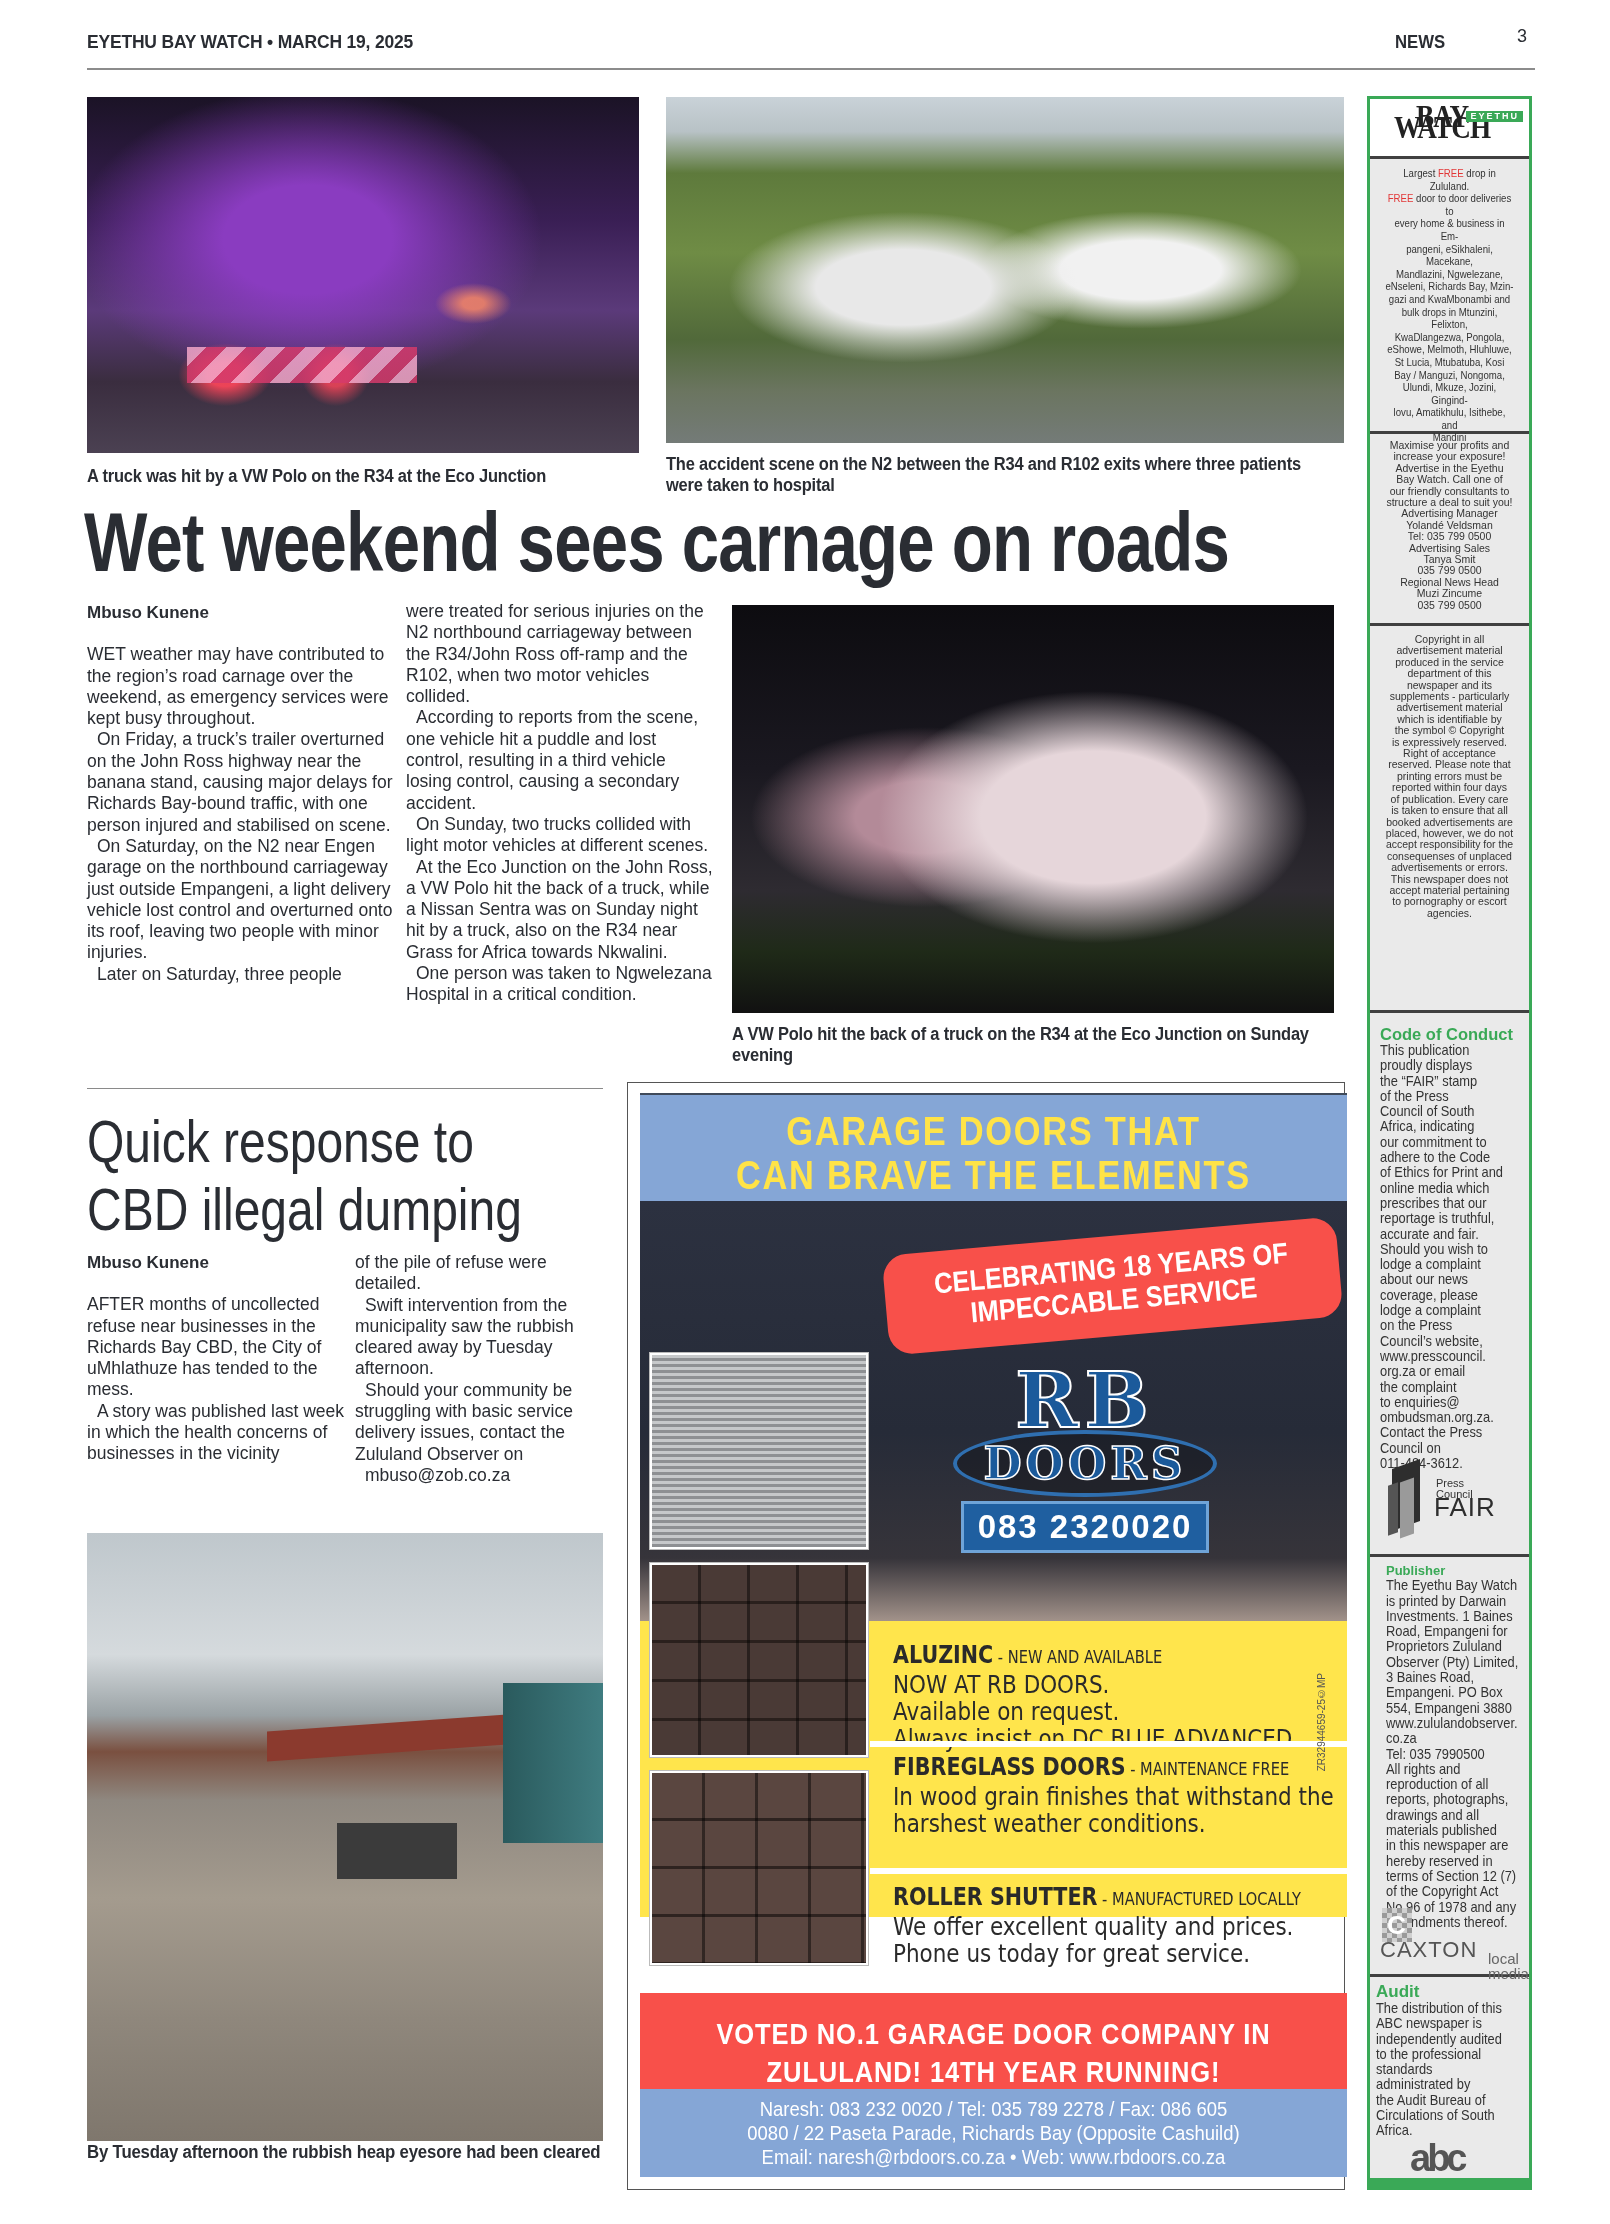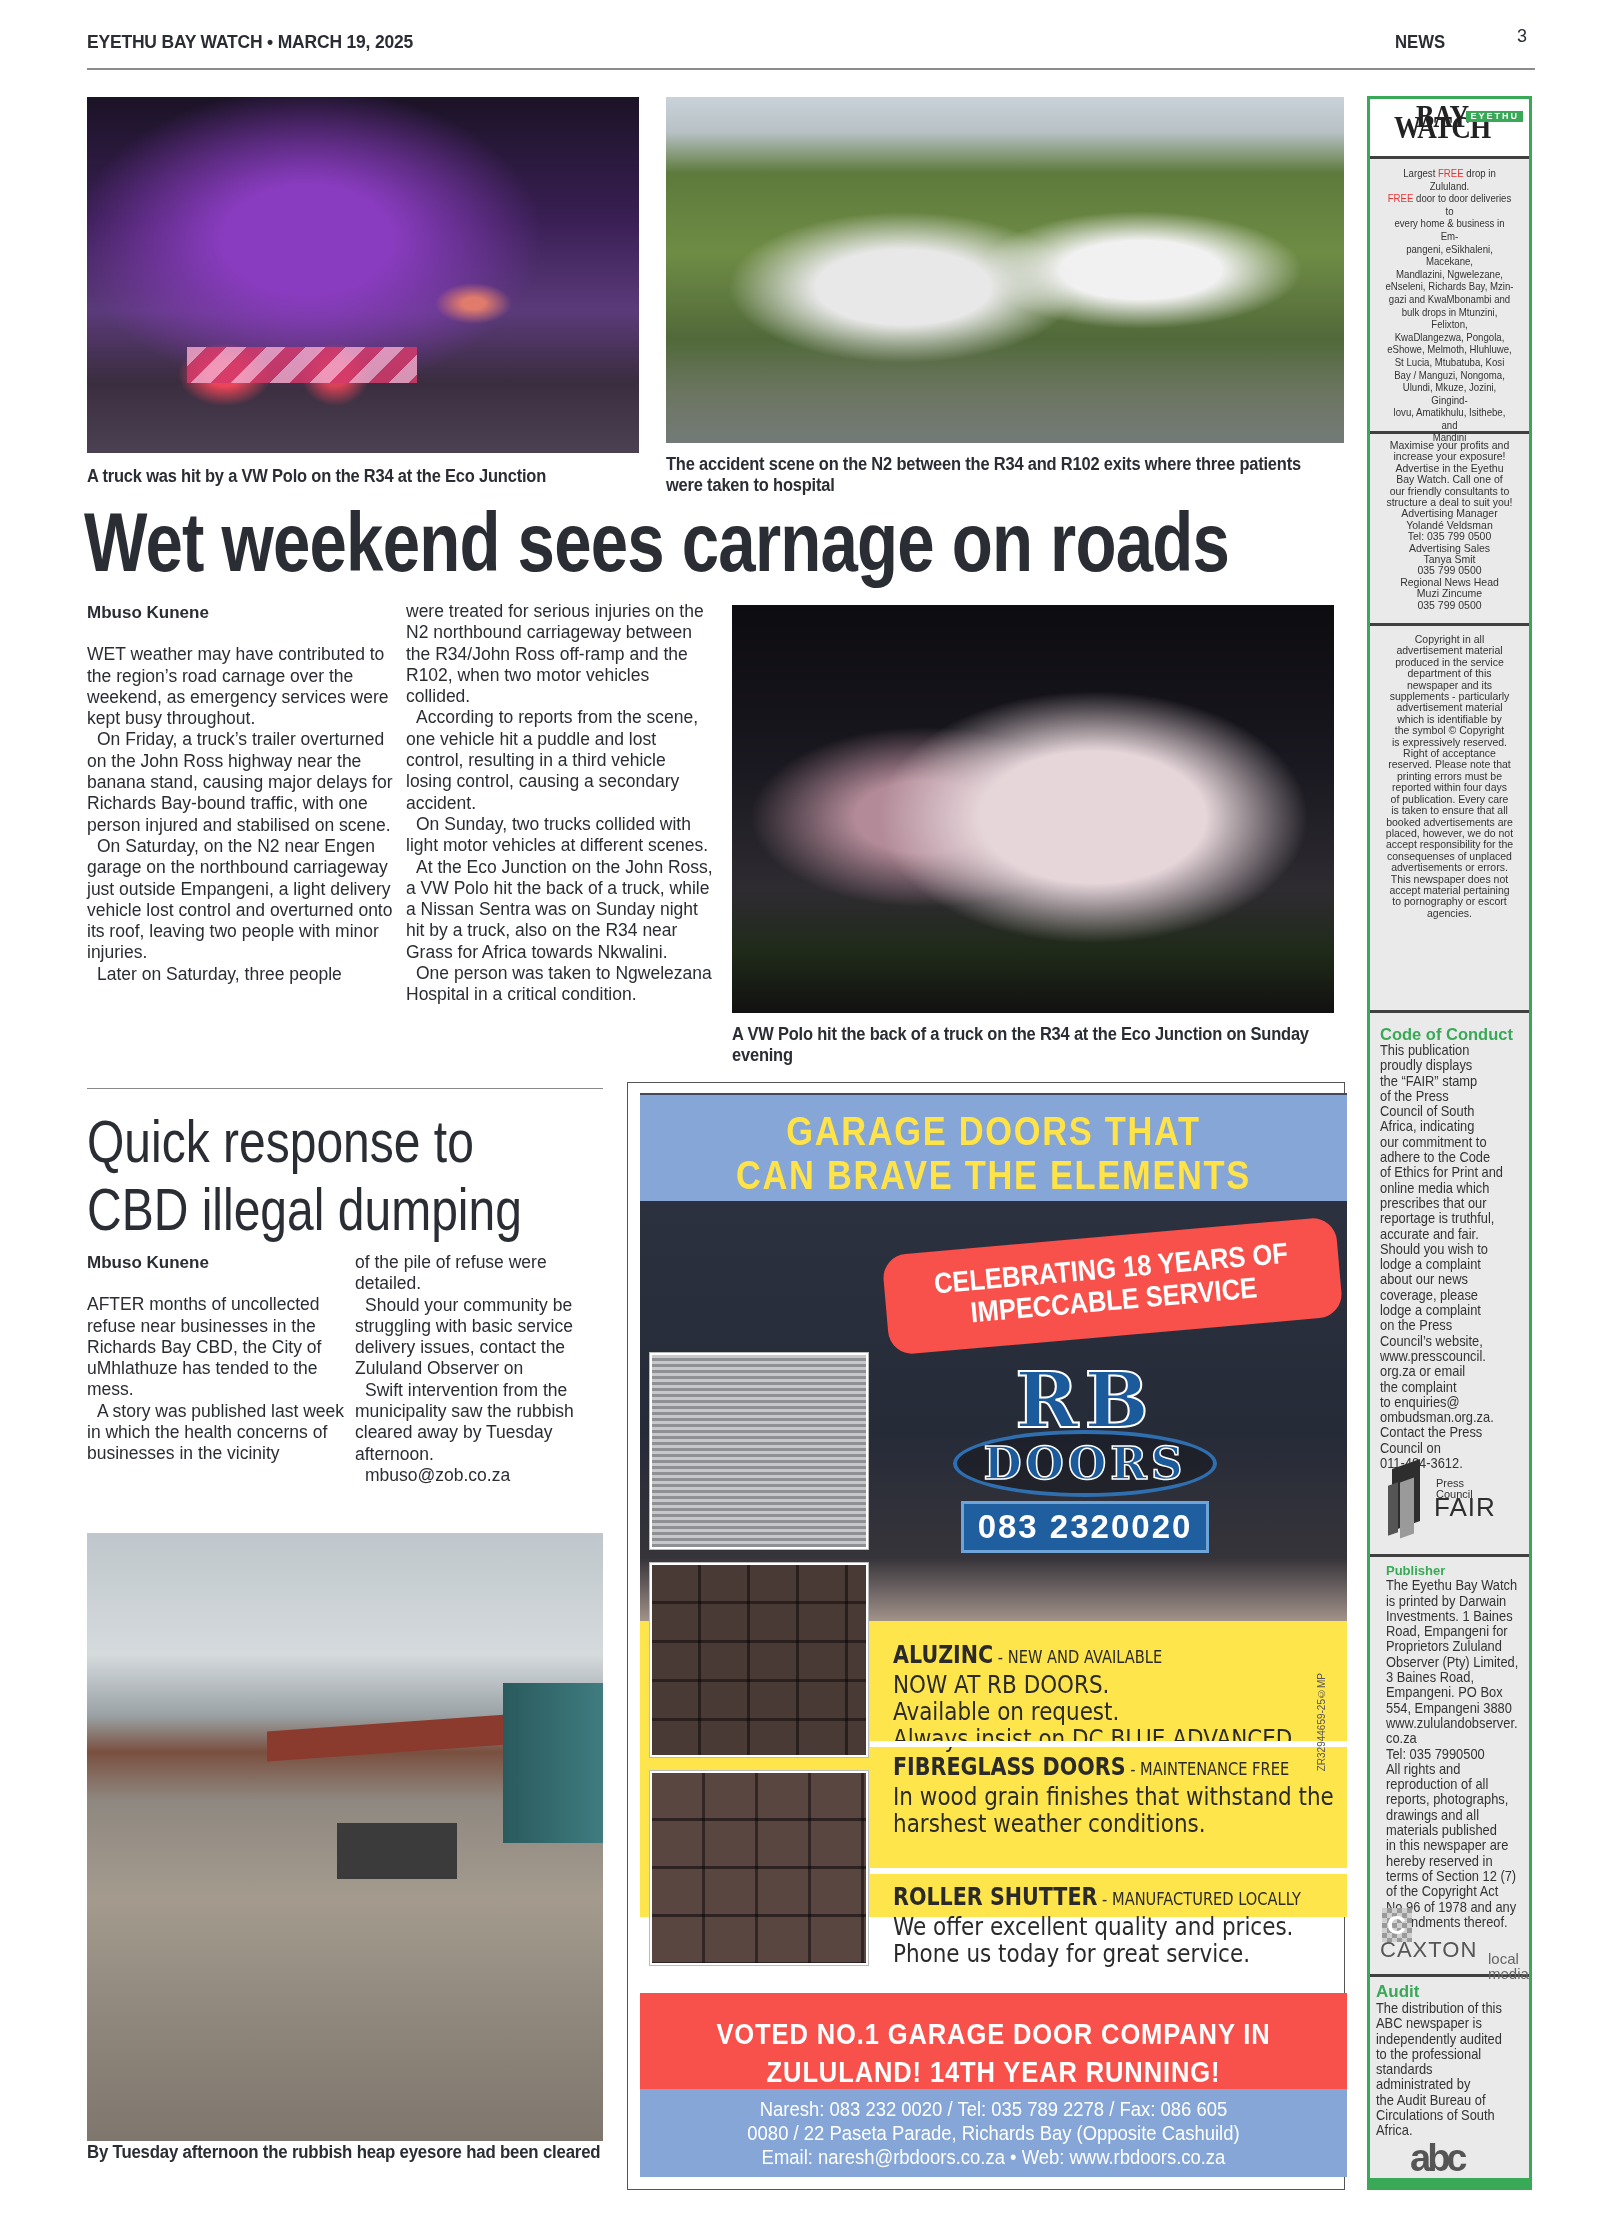--- a/index.html
+++ b/index.html
@@ -187,22 +187,22 @@
 
 <div class="col a2c1 body">
   <div class="byline">Mbuso Kunene</div>
   <div style="height:21px"></div>
   <p>AFTER months of uncollected refuse near businesses in the Richards Bay CBD, the City of uMhlathuze has tended to the mess.</p>
   <p class="indent">A story was published last week in which the health concerns of businesses in the vicinity</p>
 </div>
 
 <div class="col a2c2 body">
   <p>of the pile of refuse were detailed.</p>
+  <p class="indent">Swift intervention from the municipality saw the rubbish cleared away by Tuesday afternoon.</p>
   <p class="indent">Should your community be struggling with basic service delivery issues, contact the Zululand Observer on</p>
-  <p class="indent">Swift intervention from the municipality saw the rubbish cleared away by Tuesday afternoon.</p>
   <p class="indent">mbuso@zob.co.za</p>
 </div>
 
 <div class="abs photo ph-dump">
   <div class="roof"></div>
   <div class="tank"></div>
   <div class="skip"></div>
 </div>
 <div class="abs cap cap-dump">By Tuesday afternoon the rubbish heap eyesore had been cleared</div>
 

